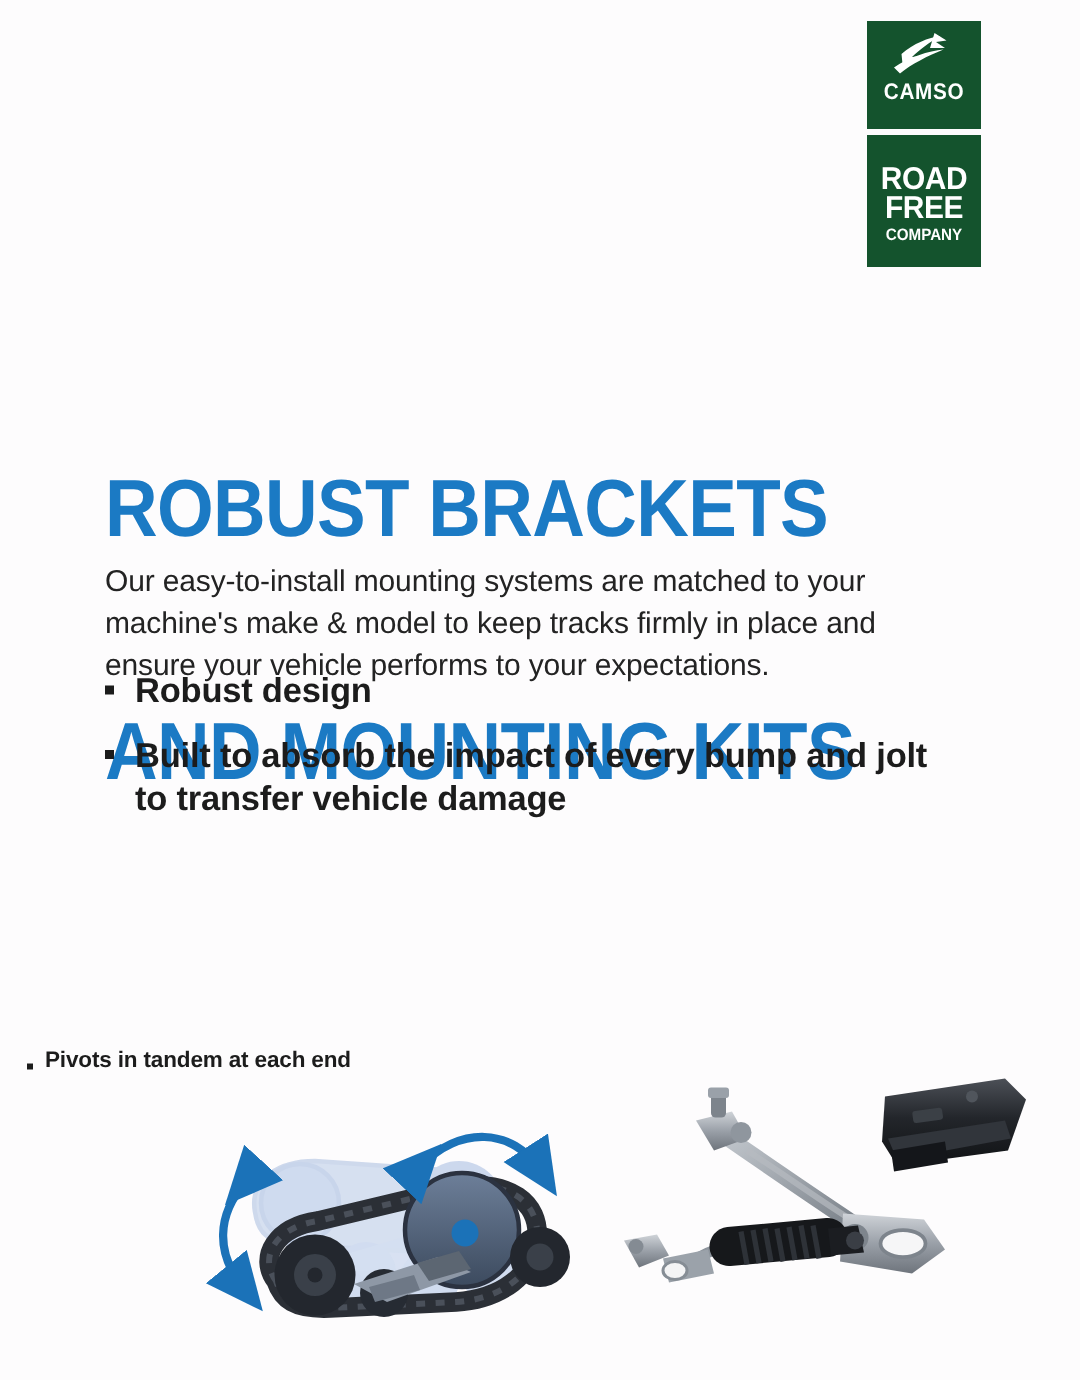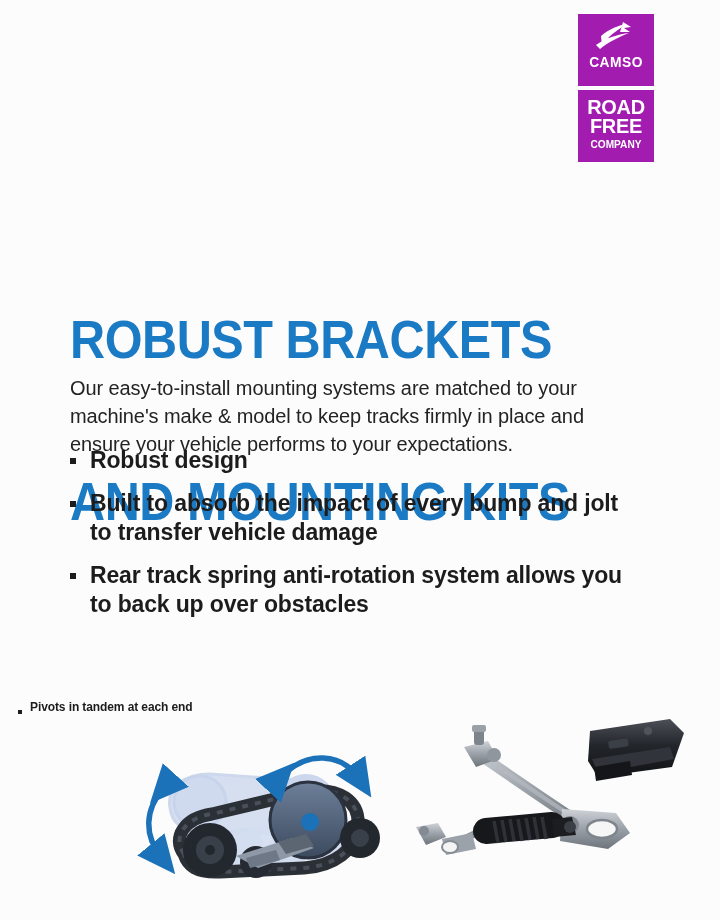--- a/index.html
+++ b/index.html
@@ -18,21 +18,21 @@
 
   
   #logo-block {
     position: absolute;
     top: 14px;
     left: 578px;
     width: 76px;
   }
   .logo-badge {
     width: 76px;
-    background: #a21caf;
+    background: #14532d;
     display: block;
     box-sizing: border-box;
   }
   #camso-badge {
     height: 72px;
     padding-top: 6px;
   }
   .camso-mark {
     display: block;
     margin: 0 auto 2px auto;
@@ -44,23 +44,23 @@
     text-align: center;
     color: #ffffff;
     font-family: "Liberation Sans", sans-serif;
     font-weight: bold;
     font-size: 15px;
     letter-spacing: 0.5px;
     line-height: 16px;
     transform: scaleX(0.92);
   }
   #roadfree-badge {
-    height: 72px;
+    height: 88px;
     margin-top: 4px;
-    padding-top: 7px;
+    padding-top: 20px;
   }
   .rf-line {
     display: block;
     text-align: center;
     color: #ffffff;
     font-weight: bold;
     line-height: 0.92;
   }
   .rf-1, .rf-2 {
     font-size: 21px;
@@ -156,21 +156,21 @@
   #footnote .fn-marker::before {
     content: "";
     display: inline-block;
     width: 4px;
     height: 4px;
     background: #1c1c1c;
     vertical-align: middle;
     margin-top: 5px;
   }
   #footnote .fn-text {
-    font-size: 12px;
+    font-size: 15px;
     font-weight: bold;
     line-height: 14px;
     color: #1c1c1c;
     letter-spacing: -0.1px;
   }
 
   
   #figure-area {
     position: absolute;
     left: 0;
@@ -223,24 +223,20 @@
   <div class="bullet-item">
     <span class="bullet-marker"></span>
     <span class="bullet-text">Robust design</span>
   </div>
 
   <div class="bullet-item">
     <span class="bullet-marker"></span>
     <span class="bullet-text">Built to absorb the impact of every bump and jolt to transfer vehicle damage</span>
   </div>
 
-  <div class="bullet-item">
-    <span class="bullet-marker"></span>
-    <span class="bullet-text">Rear track spring anti-rotation system allows you to back up over obstacles</span>
-  </div>
 
 
 </div>
 
 <div id="footnote">
   <span class="fn-marker"></span>
   <span class="fn-text">Pivots in tandem at each end</span>
 </div>
 
 <div id="figure-area">

